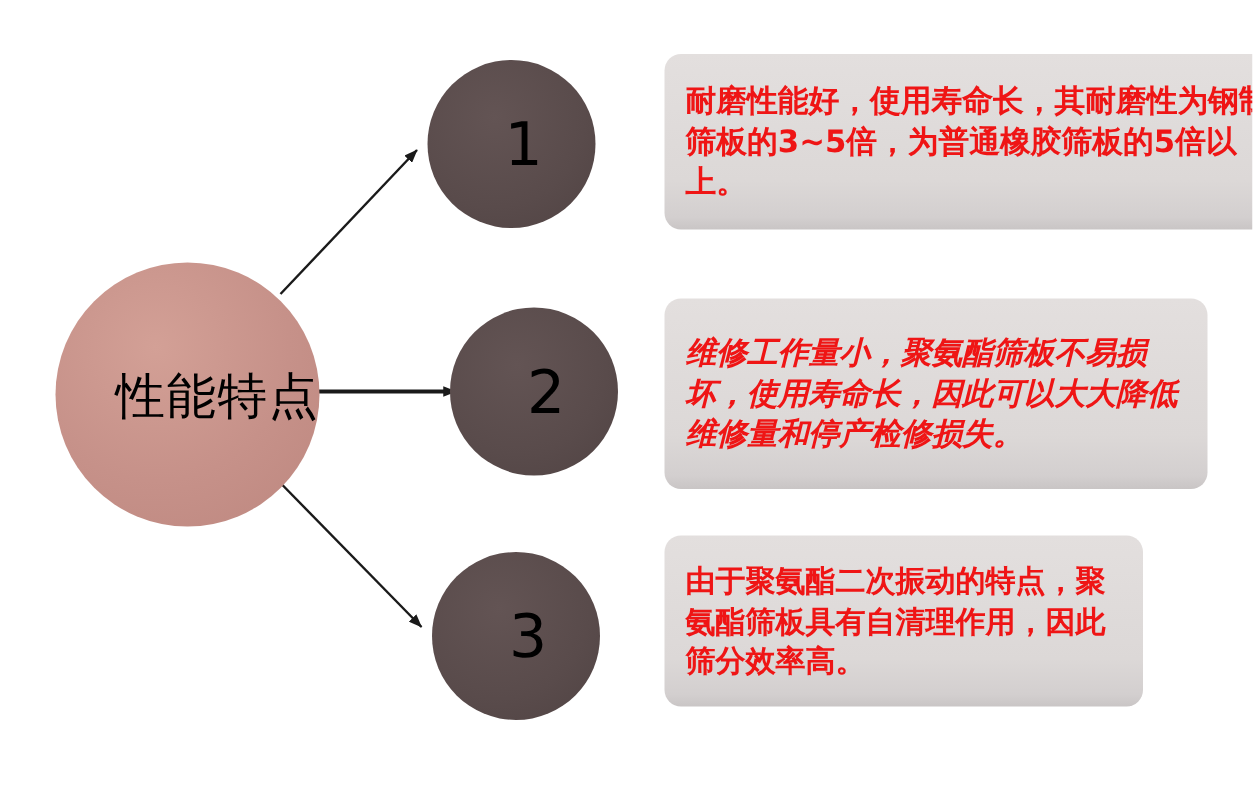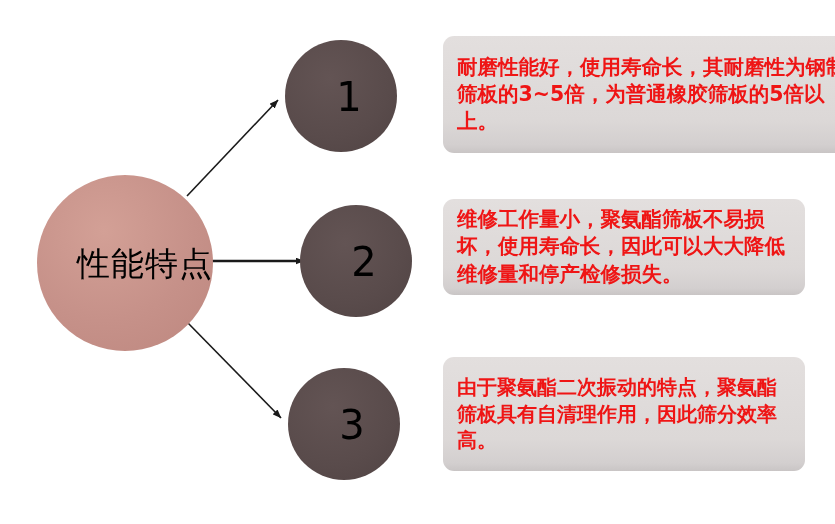--- a/index.html
+++ b/index.html
@@ -84,22 +84,22 @@
   .callout-text {
     font-family: "DejaVu Sans", "Liberation Sans", sans-serif;
     font-weight: bold;
     font-size: 20.5px;
     line-height: 1.33;
     color: #ef1515;
     letter-spacing: 0px;
     word-break: break-all;
   }
   #callout-1 { left: 443px; top: 36px;  width: 418px; height: 117px; }
-  #callout-2 { left: 443px; top: 199px; width: 362px; height: 96px; }
-  #callout-3 { left: 443px; top: 357px; width: 362px; height: 114px; }
+  #callout-2 { left: 443px; top: 199px; width: 362px; height: 127px; font-style: italic; }
+  #callout-3 { left: 443px; top: 357px; width: 319px; height: 114px; }
   #callout-3 .callout-text { font-size: 20px; }
 </style>
 </head>
 <body>
 
 <div id="canvas">
 
   <svg id="connectors" viewBox="0 0 835 524" xmlns="http://www.w3.org/2000/svg">
     <defs>
       <marker id="arrowhead" markerWidth="9" markerHeight="7" refX="8.5" refY="3.5" orient="auto" markerUnits="userSpaceOnUse">

